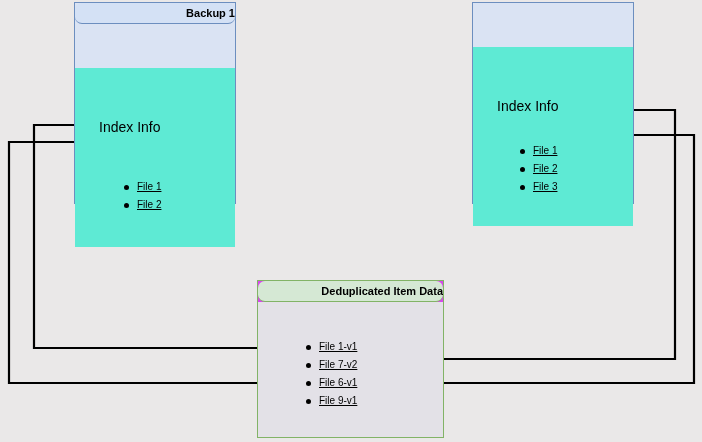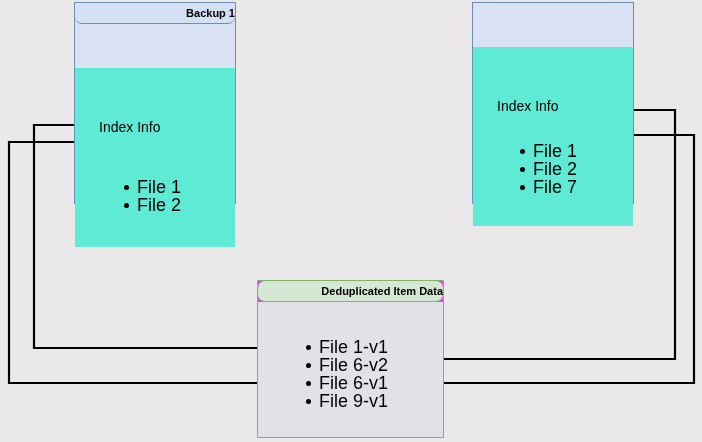--- a/index.html
+++ b/index.html
@@ -81,26 +81,27 @@
     color: #000000;
     white-space: nowrap;
   }
   .file-list {
     position: absolute;
     margin: 0;
     padding: 0;
     list-style: none;
   }
   .file-list li {
-    font-size: 18px;
+    font-size: 10px;
     color: #000000;
     line-height: 18px;
     white-space: nowrap;
     position: relative;
     padding-left: 15px;
+    text-decoration: underline;
   }
   .file-list li::before {
     content: "";
     position: absolute;
     left: 2px;
     top: 7px;
     width: 5px;
     height: 5px;
     border-radius: 50%;
     background: #000000;
@@ -140,30 +141,30 @@
       </ul>
     </div>
   </div>
 
   <div class="node node-blue" style="left:472px; top:2px; width:162px; height:202px;">
     <div class="node-body" style="height:179px;">
       <div class="index-label" style="left:24px; top:51px;">Index Info</div>
       <ul class="file-list" style="left:45px; top:95px;">
         <li>File 1</li>
         <li>File 2</li>
-        <li>File 7</li>
+        <li>File 3</li>
       </ul>
     </div>
   </div>
 
   <div class="node node-green" style="left:257px; top:280px; width:187px; height:158px;">
     <div class="node-header">Deduplicated Item Data</div>
     <div class="node-body" style="height:135px;text-align:center;">
       <ul class="file-list dedup-list" style="left:46px; top:36px;">
         <li>File 1-v1</li>
-        <li>File 6-v2</li>
+        <li>File 7-v2</li>
         <li>File 6-v1</li>
         <li>File 9-v1</li>
       </ul>
     </div>
   </div>
 
 </div>
 
 </body></html>

